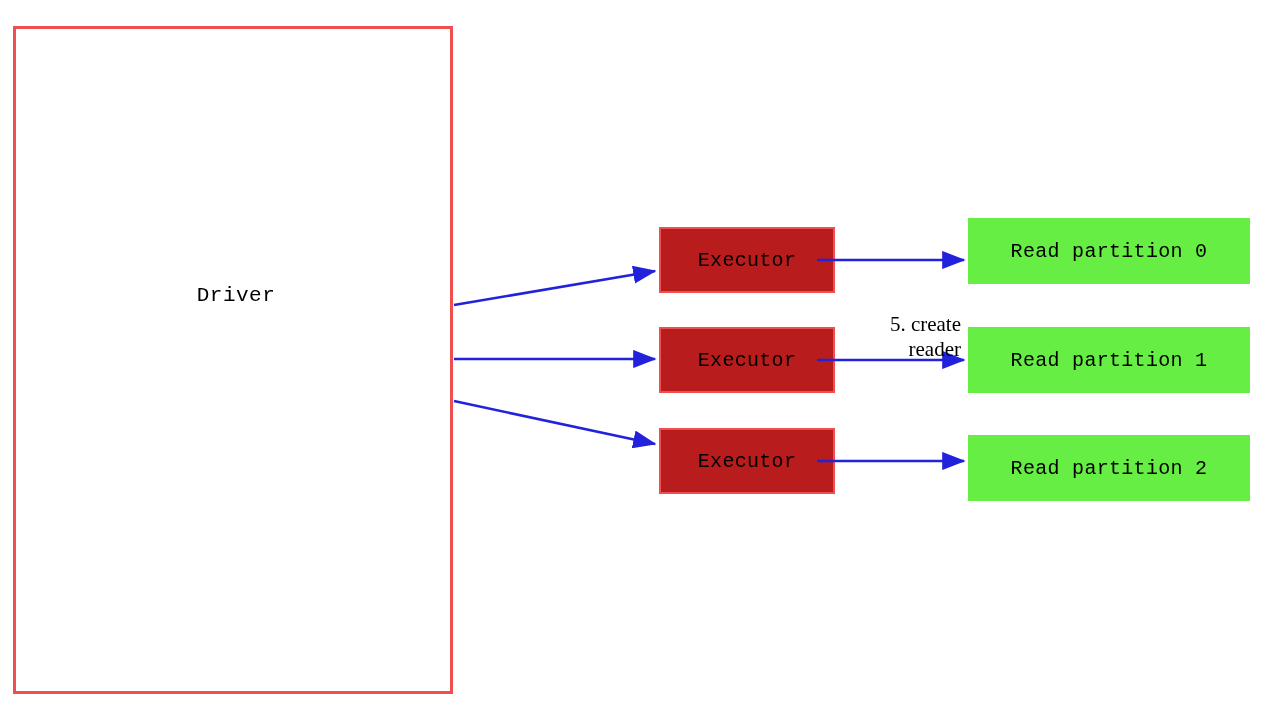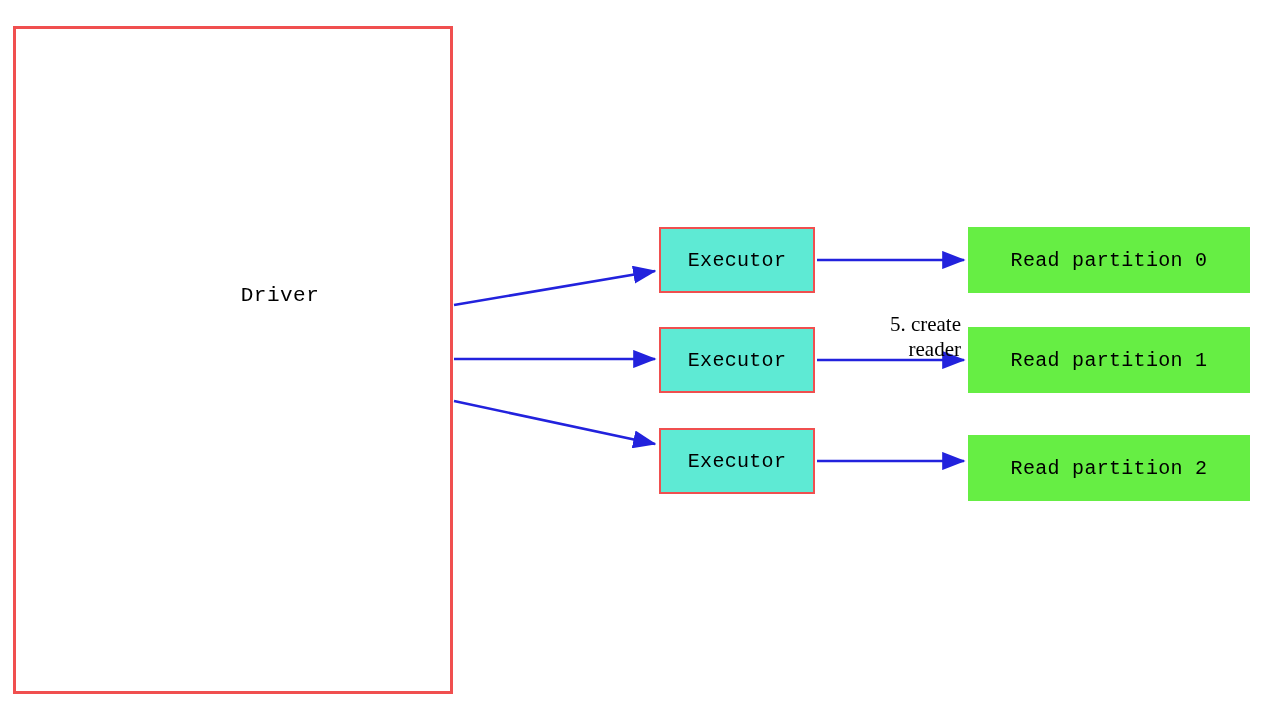--- a/index.html
+++ b/index.html
@@ -31,43 +31,42 @@
   #driver-title {
     position: absolute;
     left: 0;
     top: 255px;
     width: 440px;
     text-align: center;
     font-family: "Liberation Mono", "DejaVu Sans Mono", monospace;
     font-size: 21px;
     color: #000000;
     letter-spacing: 0.5px;
-    padding-left: 44px;
   }
   #driver-steps {
     position: absolute;
     left: 16px;
     top: 338px;
     width: 420px;
     font-family: "Liberation Mono", "DejaVu Sans Mono", monospace;
     font-size: 20.5px;
     line-height: 25px;
     color: #000000;
     white-space: pre;
     letter-spacing: 0.3px;
   }
   .step-line { display: block; }
 
   
   .executor-box {
     position: absolute;
-    width: 156px;
+    width: 176px;
     height: 66px;
     border: 2px solid #f04f4f;
-    background: #5eead4;
+    background: #b91c1c;
     box-sizing: border-box;
     display: flex;
     align-items: center;
     justify-content: center;
   }
   .executor-label {
     font-family: "Liberation Mono", "DejaVu Sans Mono", monospace;
     font-size: 20px;
     color: #000000;
     letter-spacing: 0.3px;
@@ -87,21 +86,21 @@
     display: flex;
     align-items: center;
     justify-content: center;
   }
   .partition-label {
     font-family: "Liberation Mono", "DejaVu Sans Mono", monospace;
     font-size: 20px;
     color: #000000;
     letter-spacing: 0.3px;
   }
-  #partition-0 { top: 227px; }
+  #partition-0 { top: 218px; }
   #partition-1 { top: 327px; }
   #partition-2 { top: 435px; }
 
   
   #arrow-layer {
     position: absolute;
     left: 0;
     top: 0;
     width: 1270px;
     height: 710px;

